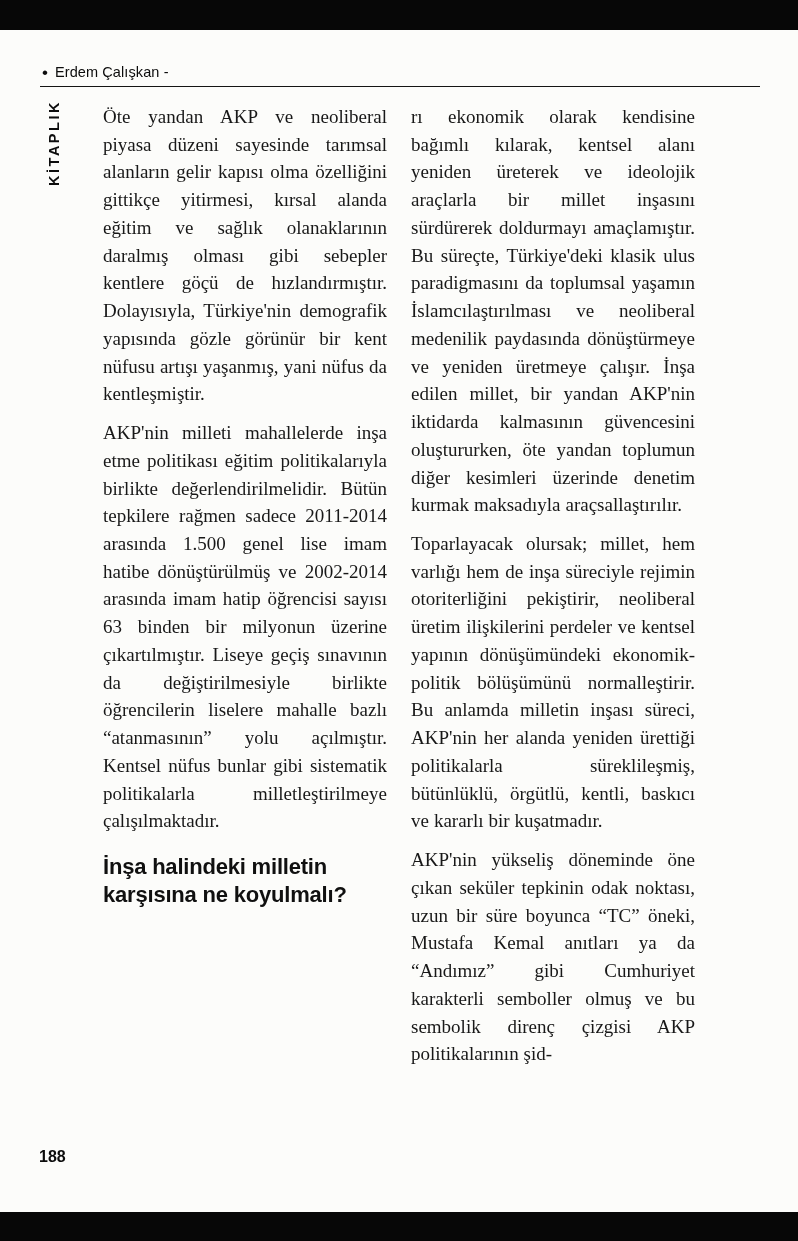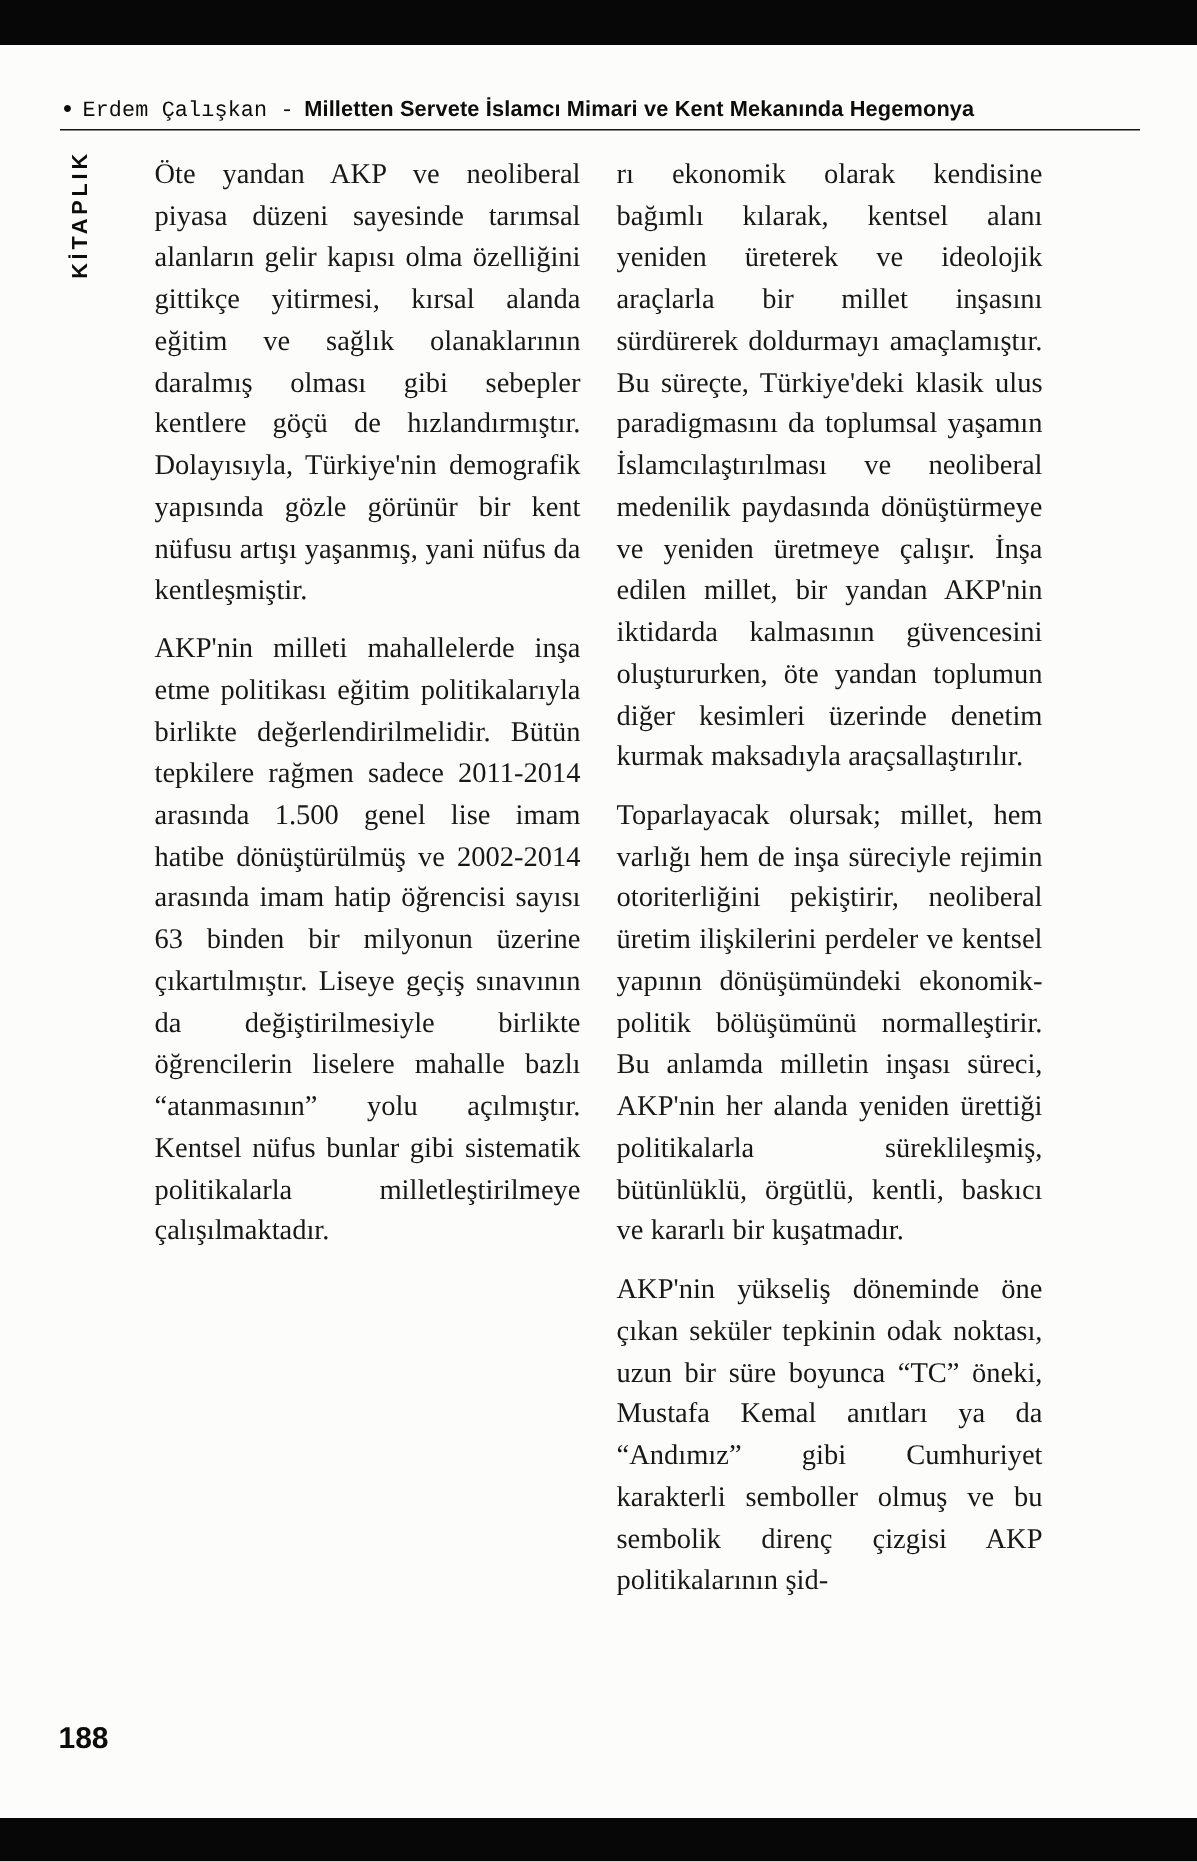--- a/index.html
+++ b/index.html
@@ -24,21 +24,21 @@
 
   .running-header {
     position: absolute; top: 62px; left: 42px; right: 36px;
     font-family: "Liberation Sans", sans-serif;
     font-size: 14.5px;
     display: flex; align-items: baseline; gap: 7px;
     white-space: nowrap;
     color: #0c0c0c;
   }
   .running-header .bullet { font-size: 17px; position: relative; top: 1px; }
-  .running-header .author { font-weight: 400; letter-spacing: 0.1px; font-family: Liberation Mono, monospace; }
+  .running-header .author { font-weight: 400; letter-spacing: 0.1px; }
   .running-header .title { font-weight: 700; letter-spacing: 0.1px; }
 
   .header-rule {
     position: absolute; top: 86px; left: 40px; right: 38px;
     border-top: 1.5px solid #141414;
   }
 
   .margin-label {
     position: absolute; left: 54px; top: 143px;
     transform: translate(-50%, -50%) rotate(-90deg);
@@ -72,46 +72,46 @@
     font-size: 22px;
     line-height: 1.28;
     letter-spacing: -0.2px;
     margin: 18px 0 10px 0;
     color: #101010;
   }
 
   .page-number {
     position: absolute; left: 39px; top: 1148px;
     font-family: "Liberation Sans", sans-serif;
-    font-weight: 700; font-size: 20px;
+    font-weight: 700; font-size: 16px;
     color: #0c0c0c;
     text-align: center;
   }
 </style>
 </head>
 <body>
 
 <div class="page">
 
   <div class="bar top"></div>
 
   <header class="running-header">
     <span class="bullet">•</span>
     <span class="author">Erdem Çalışkan -</span>
-    <span class="title">Milletten Servete İslamcı Mimari ve Kent Mekanında Hegemonya</span>
   </header>
 
   <div class="header-rule"></div>
 
   <div class="margin-label">KİTAPLIK</div>
 
   <main class="columns">
     <div class="col">
       <p>Öte yandan AKP ve neoliberal piyasa düzeni sayesinde tarımsal alanların gelir kapısı olma özelliğini gittikçe yitirmesi, kırsal alanda eğitim ve sağlık olanaklarının daralmış olması gibi sebepler kentlere göçü de hızlandırmıştır. Dolayısıyla, Türkiye'nin demografik yapısında gözle görünür bir kent nüfusu artışı yaşanmış, yani nüfus da kentleşmiştir.</p>
       <p>AKP'nin milleti mahallelerde inşa etme politikası eğitim politikalarıyla birlikte değerlendirilmelidir. Bütün tepkilere rağmen sadece 2011-2014 arasında 1.500 genel lise imam hatibe dönüştürülmüş ve 2002-2014 arasında imam hatip öğrencisi sayısı 63 binden bir milyonun üzerine çıkartılmıştır. Liseye geçiş sınavının da değiştirilmesiyle birlikte öğrencilerin liselere mahalle bazlı “atanmasının” yolu açılmıştır. Kentsel nüfus bunlar gibi sistematik politikalarla milletleştirilmeye çalışılmaktadır.</p>
+      <h2>İnşa halindeki milletin karşısına ne koyulmalı?</h2>
     </div>
     <div class="col">
       <p>rı ekonomik olarak kendisine bağımlı kılarak, kentsel alanı yeniden üreterek ve ideolojik araçlarla bir millet inşasını sürdürerek doldurmayı amaçlamıştır. Bu süreçte, Türkiye'deki klasik ulus paradigmasını da toplumsal yaşamın İslamcılaştırılması ve neoliberal medenilik paydasında dönüştürmeye ve yeniden üretmeye çalışır. İnşa edilen millet, bir yandan AKP'nin iktidarda kalmasının güvencesini oluştururken, öte yandan toplumun diğer kesimleri üzerinde denetim kurmak maksadıyla araçsallaştırılır.</p>
       <p>Toparlayacak olursak; millet, hem varlığı hem de inşa süreciyle rejimin otoriterliğini pekiştirir, neoliberal üretim ilişkilerini perdeler ve kentsel yapının dönüşümündeki ekonomik-politik bölüşümünü normalleştirir. Bu anlamda milletin inşası süreci, AKP'nin her alanda yeniden ürettiği politikalarla süreklileşmiş, bütünlüklü, örgütlü, kentli, baskıcı ve kararlı bir kuşatmadır.</p>
       <p>AKP'nin yükseliş döneminde öne çıkan seküler tepkinin odak noktası, uzun bir süre boyunca “TC” öneki, Mustafa Kemal anıtları ya da “Andımız” gibi Cumhuriyet karakterli semboller olmuş ve bu sembolik direnç çizgisi AKP politikalarının şid-</p>
     </div>
   </main>
 
   <div class="page-number">188</div>
 

